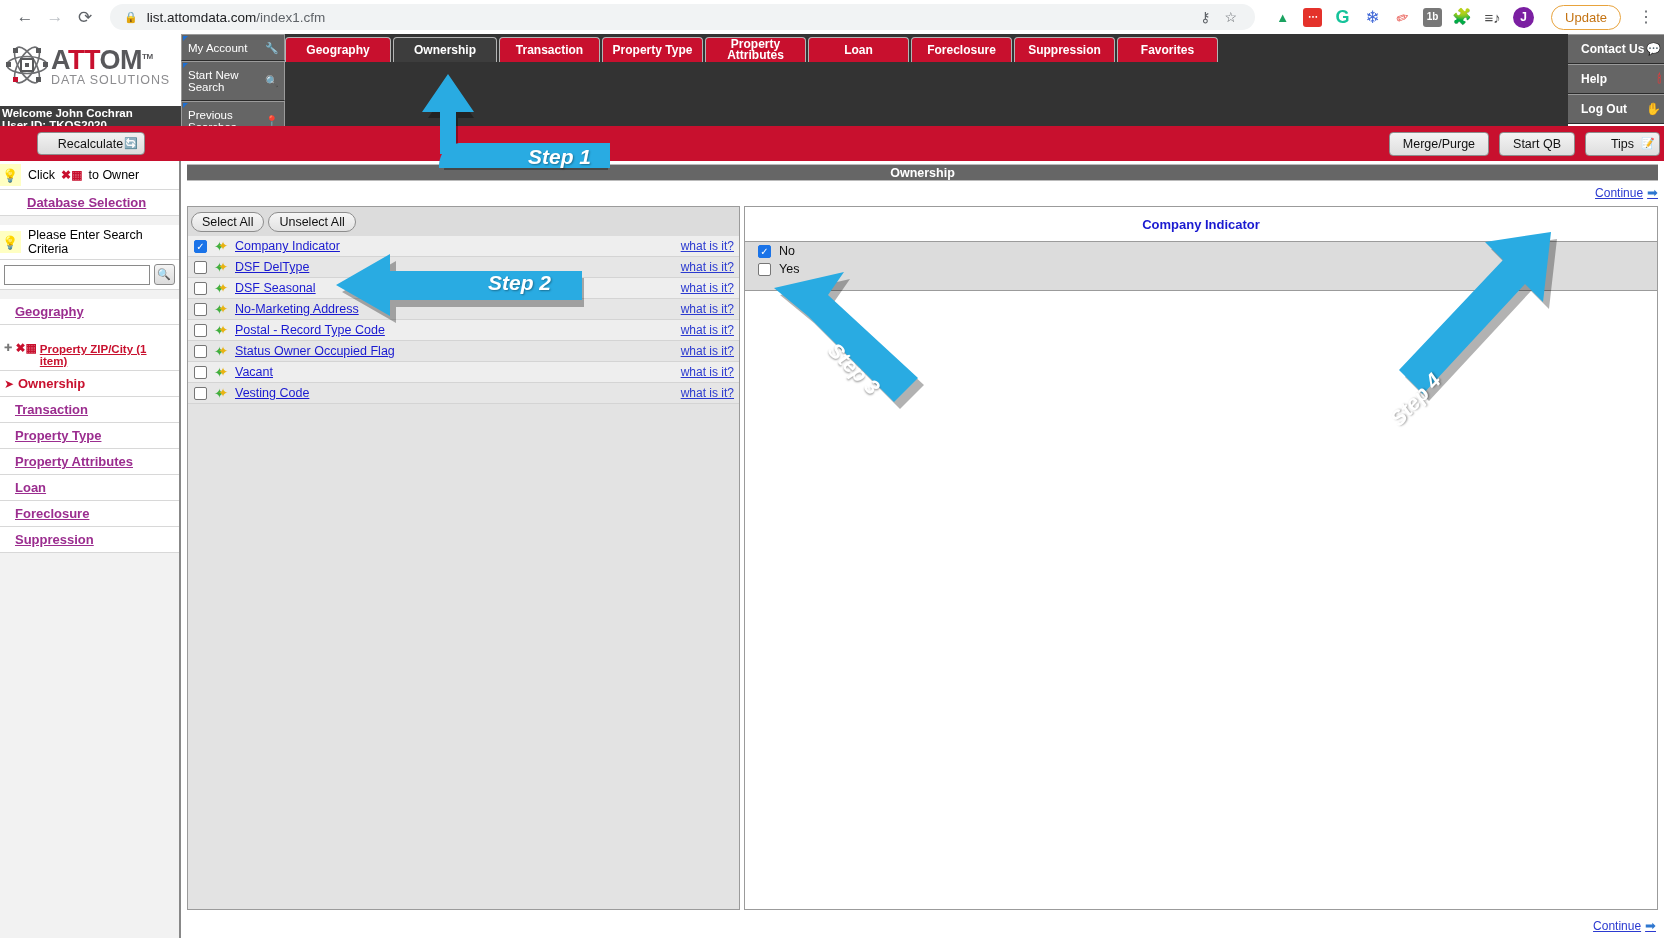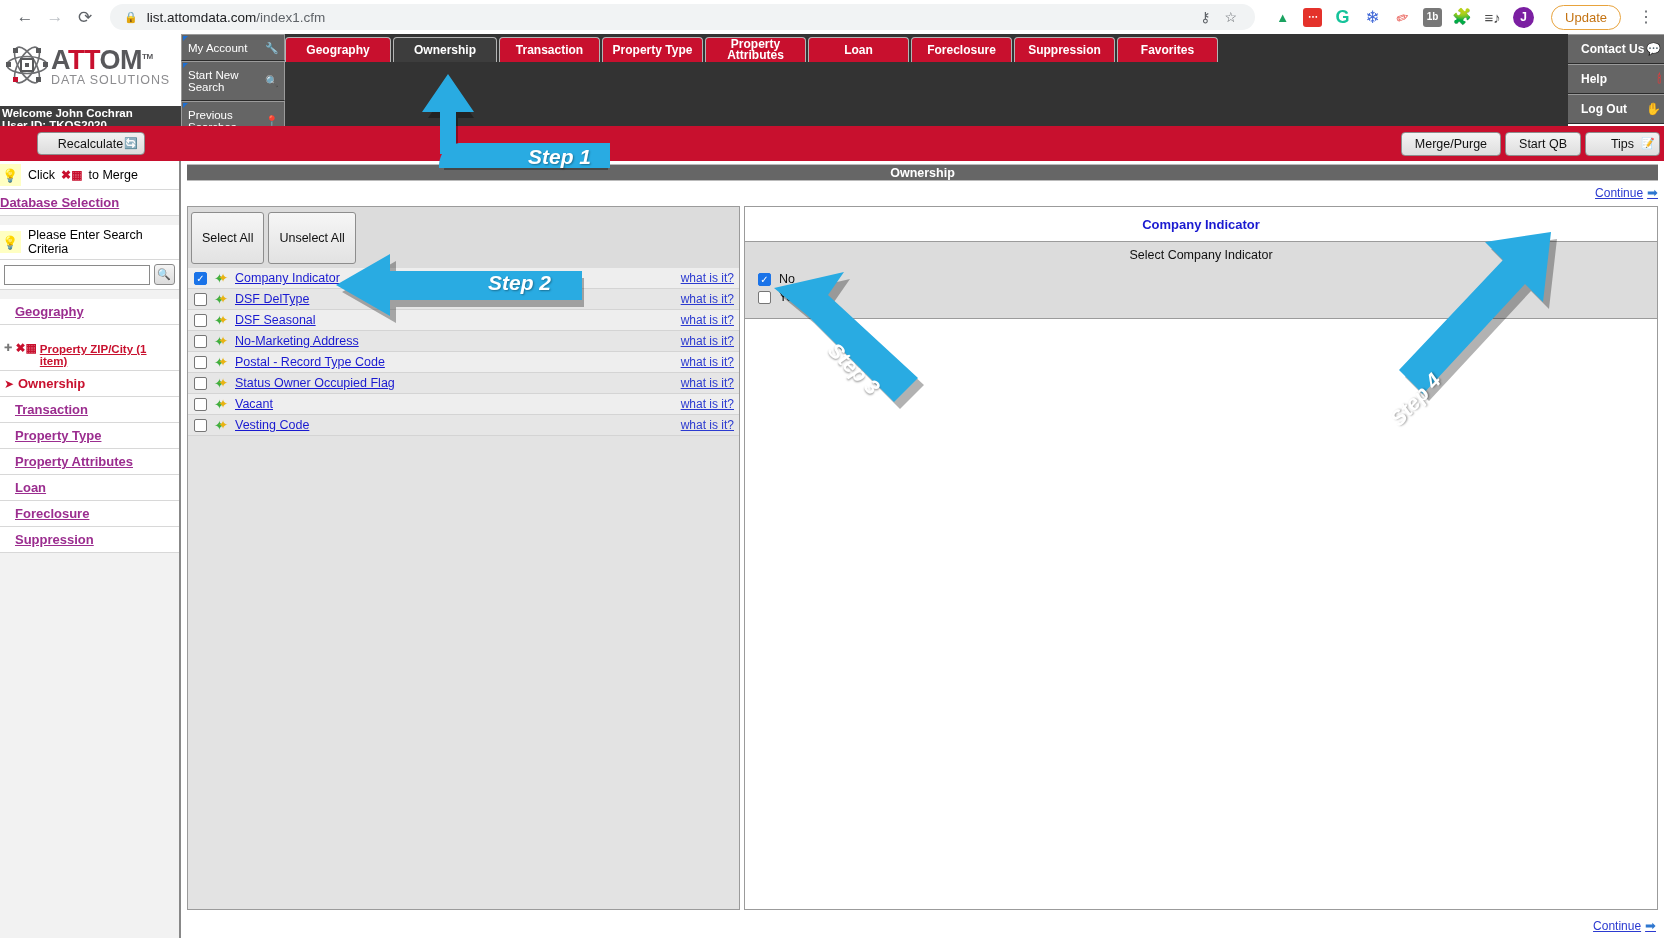--- a/index.html
+++ b/index.html
@@ -140,21 +140,21 @@
   #redbar-left { width: 181px; display: flex; align-items: center; justify-content: center; }
   #recalc-btn {
     background: linear-gradient(#f2f2f2,#dcdcdc);
     border: 1px solid #8d8d8d; border-radius: 4px;
     height: 23px; width: 108px;
     font-size: 12.5px; color: #111;
     display: flex; align-items: center; justify-content: center;
     position: relative;
   }
   #recalc-btn .rc-ic { position: absolute; right: 5px; font-size: 11px; color:#1c4fa0;}
-  #redbar-right { flex: 1 1 auto; display: flex; align-items: center; justify-content: flex-end; padding-right: 4px; gap: 4px;}
+  #redbar-right { flex: 1 1 auto; display: flex; align-items: center; justify-content: flex-end; padding-right: 4px; gap: 10px;}
   .rb-btn {
     background: linear-gradient(#f4f4f4,#dedede);
     border: 1px solid #8d8d8d; border-radius: 4px;
     height: 24px; padding: 0 13px;
     font-size: 12.5px; color: #111;
     display: flex; align-items: center;
   }
   .rb-btn.tips { width: 75px; justify-content: center; position: relative; }
   .rb-btn.tips .tip-ic { position: absolute; right: 4px; font-size: 11px; color: #e8a33d; }
 
@@ -221,22 +221,22 @@
   
   #list-pane {
     width: 553px; background: #e9e9e9;
     border: 1px solid #9b9b9b;
     display: flex; flex-direction: column;
     flex: 0 0 auto;
   }
   #list-toolbar { padding: 5px 3px 4px 3px; background: #dcdcdc; display: flex; gap: 4px; }
   .sel-btn {
     background: linear-gradient(#f6f6f6,#e2e2e2);
-    border: 1px solid #8d8d8d; border-radius: 3px;
-    font-size: 12.5px; padding: 18px 10px; color: #111;
+    border: 1px solid #8d8d8d; border-radius: 11px;
+    font-size: 12.5px; padding: 2px 10px; color: #111;
   }
   .listrow {
     display: flex; align-items: center;
     height: 21px; padding: 0 5px 0 6px;
     border-bottom: 1px solid #d4d4d4;
     background: #eeeeee;
   }
   .listrow.alt { background: #e6e6e6; }
   .cbx {
     width: 13px; height: 13px; flex: 0 0 auto;
@@ -412,23 +412,23 @@
     </div>
   </div>
 
   <div id="body-cols">
 
     <div id="sidebar">
       <div class="sb-row tip-row">
         <span class="bulb">💡</span>
         <span>Click</span>
         <span class="del-x" style="margin:0 6px;">✖▦</span>
-        <span>to Merge</span>
-      </div>
-      <div class="sb-row" style="padding-left:0;">
+        <span>to Owner</span>
+      </div>
+      <div class="sb-row" style="padding-left:27px;">
         <span class="sb-link">Database Selection</span>
       </div>
       <div class="sb-gap"></div>
       <div class="sb-row tip-row">
         <span class="bulb">💡</span>
         <span>Please Enter Search Criteria</span>
       </div>
       <div id="search-row">
         <input id="search-input" type="text" placeholder="" style="">
         <div id="search-go">🔍</div>
@@ -531,21 +531,20 @@
             <span class="star">✦<span class="s2">✦</span></span>
             <span class="item-link">Vesting Code</span>
             <span class="what-link">what is it?</span>
           </div>
           <div id="list-fill"></div>
         </div>
 
         <div id="detail-pane">
           <div id="detail-head">Company Indicator</div>
           <div id="detail-body">
-            <div id="detail-sub">Select Company Indicator</div>
             <div class="opt-row">
               <span class="cbx on">✓</span>
               <span>No</span>
             </div>
             <div class="opt-row">
               <span class="cbx"></span>
               <span>Yes</span>
             </div>
           </div>
           <div id="detail-fill"></div>

